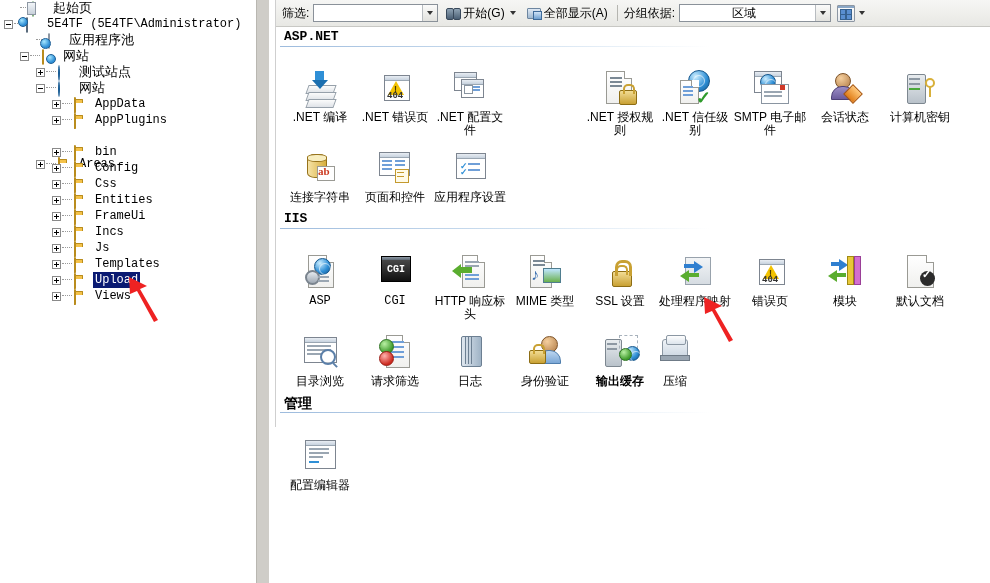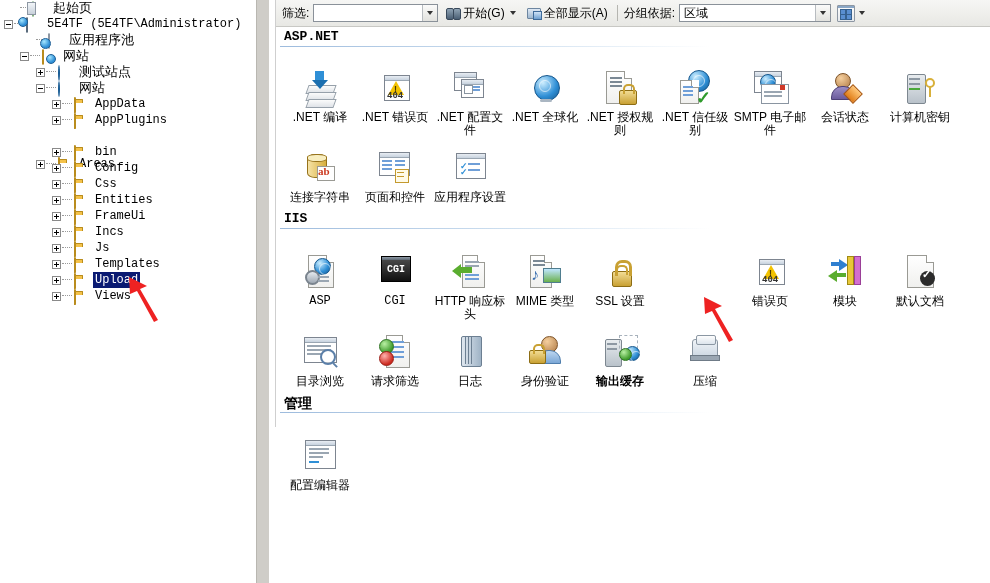--- a/index.html
+++ b/index.html
@@ -41,21 +41,21 @@
   
   #splitter{position:absolute;left:256px;top:0;width:12px;height:583px;background:#cfcdc8;border-left:1px solid #b9b7b1;border-right:1px solid #b9b7b1;}
   #pane-gap{position:absolute;left:269px;top:0;width:6px;height:583px;background:#ffffff;}
 
   
   #content{position:absolute;left:275px;top:0;width:715px;height:427px;background:#fff;border-left:1px solid #cfcfcf;box-sizing:border-box;}
 
   
   #toolbar{position:absolute;left:0;top:0;width:715px;height:27px;background:linear-gradient(#f6f6f4,#e8e8e4);border-bottom:1px solid #c8c8c4;display:flex;align-items:center;padding-left:6px;box-sizing:border-box;}
   .tb-label{font-size:12px;color:#000;margin-right:4px;white-space:nowrap;}
-  .combo{height:18px;border:1px solid #8a9199;background:#fff;display:flex;align-items:center;box-sizing:border-box;}
+  .combo{height:18px;border:1px solid #8a9199;background:#fff;display:flex;align-items:center;box-sizing:border-box;padding-left:48px;}
   .combo .val{flex:1;padding:0 4px;font-size:12px;line-height:16px;color:#000;white-space:nowrap;overflow:hidden;}
   .combo .arrow{width:14px;height:16px;background:linear-gradient(#fbfbfa,#e2e2de);border-left:1px solid #b8bcc0;display:flex;align-items:center;justify-content:center;}
   .caret{width:0;height:0;border-left:3px solid transparent;border-right:3px solid transparent;border-top:4px solid #333;}
   #filter-combo{width:125px;}
   #group-combo{width:152px;}
   .tb-btn{display:flex;align-items:center;height:20px;padding:0 3px;margin-left:5px;white-space:nowrap;font-size:12px;cursor:default;}
   .tb-sep{width:1px;height:16px;background:#b5b5b0;margin:0 6px 0 6px;}
   .ico-binoc{width:15px;height:12px;margin-right:2px;position:relative;flex:0 0 auto;}
   .ico-binoc:before,.ico-binoc:after{content:"";position:absolute;top:1px;width:6px;height:10px;border-radius:2px;background:linear-gradient(#8fa3b4,#4a5f74);border:1px solid #38485a;}
   .ico-binoc:before{left:0;}
@@ -312,29 +312,20 @@
                 <span class="fi">
                   <div class="win" style="left:3px;top:3px;width:21px;height:17px"></div>
                   <div class="win" style="left:10px;top:10px;width:21px;height:17px"></div>
                   <div style="position:absolute;left:13px;top:16px;width:7px;height:7px;border:1px solid #8a95a1;background:#fff"></div>
                   <div class="ln" style="left:22px;top:17px;width:7px"></div>
                   <div class="ln" style="left:22px;top:20px;width:7px"></div>
                 </span>
               </div>
               <div class="cap">.NET 配置文件</div>
             </div>
-            <div class="cell" style="left: 232px; top: 0px;">
-              <div class="glyph">
-                <span class="fi">
-                  <div class="globe" style="left:8px;top:6px;width:24px;height:24px"></div>
-                  <div style="position:absolute;left:14px;top:30px;width:12px;height:3px;background:#aab6c2;border-radius:2px"></div>
-                </span>
-              </div>
-              <div class="cap">.NET 全球化</div>
-            </div>
             <div class="cell" style="left: 307px; top: 0px;">
               <div class="glyph">
                 <span class="fi">
                   <div class="page" style="left:5px;top:2px"></div>
                   <div class="ln" style="left:9px;top:8px;width:12px;background:#7a8894"></div>
                   <div class="ln" style="left:9px;top:12px;width:12px;background:#7a8894"></div>
                   <div class="ln" style="left:9px;top:16px;width:12px;background:#7a8894"></div>
                   <div class="lock" style="left:18px;top:21px"></div>
                 </span>
               </div>
@@ -484,20 +475,32 @@
             </div>
             <div class="cell" style="left: 307px; top: 0px;">
               <div class="glyph">
                 <span class="fi">
                   <div class="lock" style="left:11px;top:18px;width:18px;height:14px"></div>
                   <div style="position:absolute;left:14px;top:7px;width:11px;height:13px;border:3px solid #c9a133;border-bottom:none;border-radius:7px 7px 0 0"></div>
                 </span>
               </div>
               <div class="cap">SSL 设置</div>
             </div>
+            <div class="cell" style="left: 382px; top: 0px;">
+              <div class="glyph">
+                <span class="fi">
+                  <div style="position:absolute;left:9px;top:4px;width:24px;height:26px;background:linear-gradient(#f2f4f6,#d6dce2);border:1px solid #98a2ac"></div>
+                  <div class="arrowR" style="left:18px;top:8px"></div>
+                  <div style="position:absolute;left:8px;top:11px;width:11px;height:4px;background:#2f7fd0"></div>
+                  <div class="arrowL" style="left:4px;top:17px"></div>
+                  <div style="position:absolute;left:12px;top:20px;width:11px;height:4px;background:#5aad2f"></div>
+                </span>
+              </div>
+              <div class="cap">处理程序映射</div>
+            </div>
             <div class="cell" style="left: 457px; top: 0px;">
               <div class="glyph">
                 <span class="fi">
                   <div class="win" style="left:8px;top:6px;width:24px;height:24px"></div>
                   <div class="warn" style="left:12px;top:12px"></div>
                   <div class="badge404" style="left:11px;top:22px">404</div>
                 </span>
               </div>
               <div class="cap">错误页</div>
             </div>
@@ -576,21 +579,21 @@
                   <div class="rack" style="left:4px;top:6px;width:15px;height:26px"></div>
                   <div style="position:absolute;left:6px;top:10px;width:10px;height:2px;background:#8d98a3"></div>
                   <div style="position:absolute;left:6px;top:15px;width:10px;height:2px;background:#8d98a3"></div>
                   <div style="position:absolute;left:18px;top:2px;width:17px;height:17px;border:1px dashed #a8b2bc"></div>
                   <div class="globe" style="left:24px;top:13px;width:13px;height:13px"></div>
                   <div class="dot-ok" style="left:18px;top:15px;width:11px;height:11px"></div>
                 </span>
               </div>
               <div class="cap">输出缓存</div>
             </div>
-            <div class="cell" style="left: 392px; top: 80px;">
+            <div class="cell" style="left: 362px; top: 80px;">
               <div class="glyph">
                 <span class="fi">
                   <div style="position:absolute;left:6px;top:6px;width:24px;height:20px;background:linear-gradient(#f0f4f8,#c6d2de);border:1px solid #8b97a3;border-radius:3px"></div>
                   <div style="position:absolute;left:10px;top:2px;width:18px;height:8px;background:linear-gradient(#fdfdfd,#dde5ed);border:1px solid #8b97a3;border-radius:2px"></div>
                   <div style="position:absolute;left:4px;top:22px;width:28px;height:4px;background:#9aa6b2;border:1px solid #6f7b87"></div>
                 </span>
               </div>
               <div class="cap">压缩</div>
             </div>
           </div>

